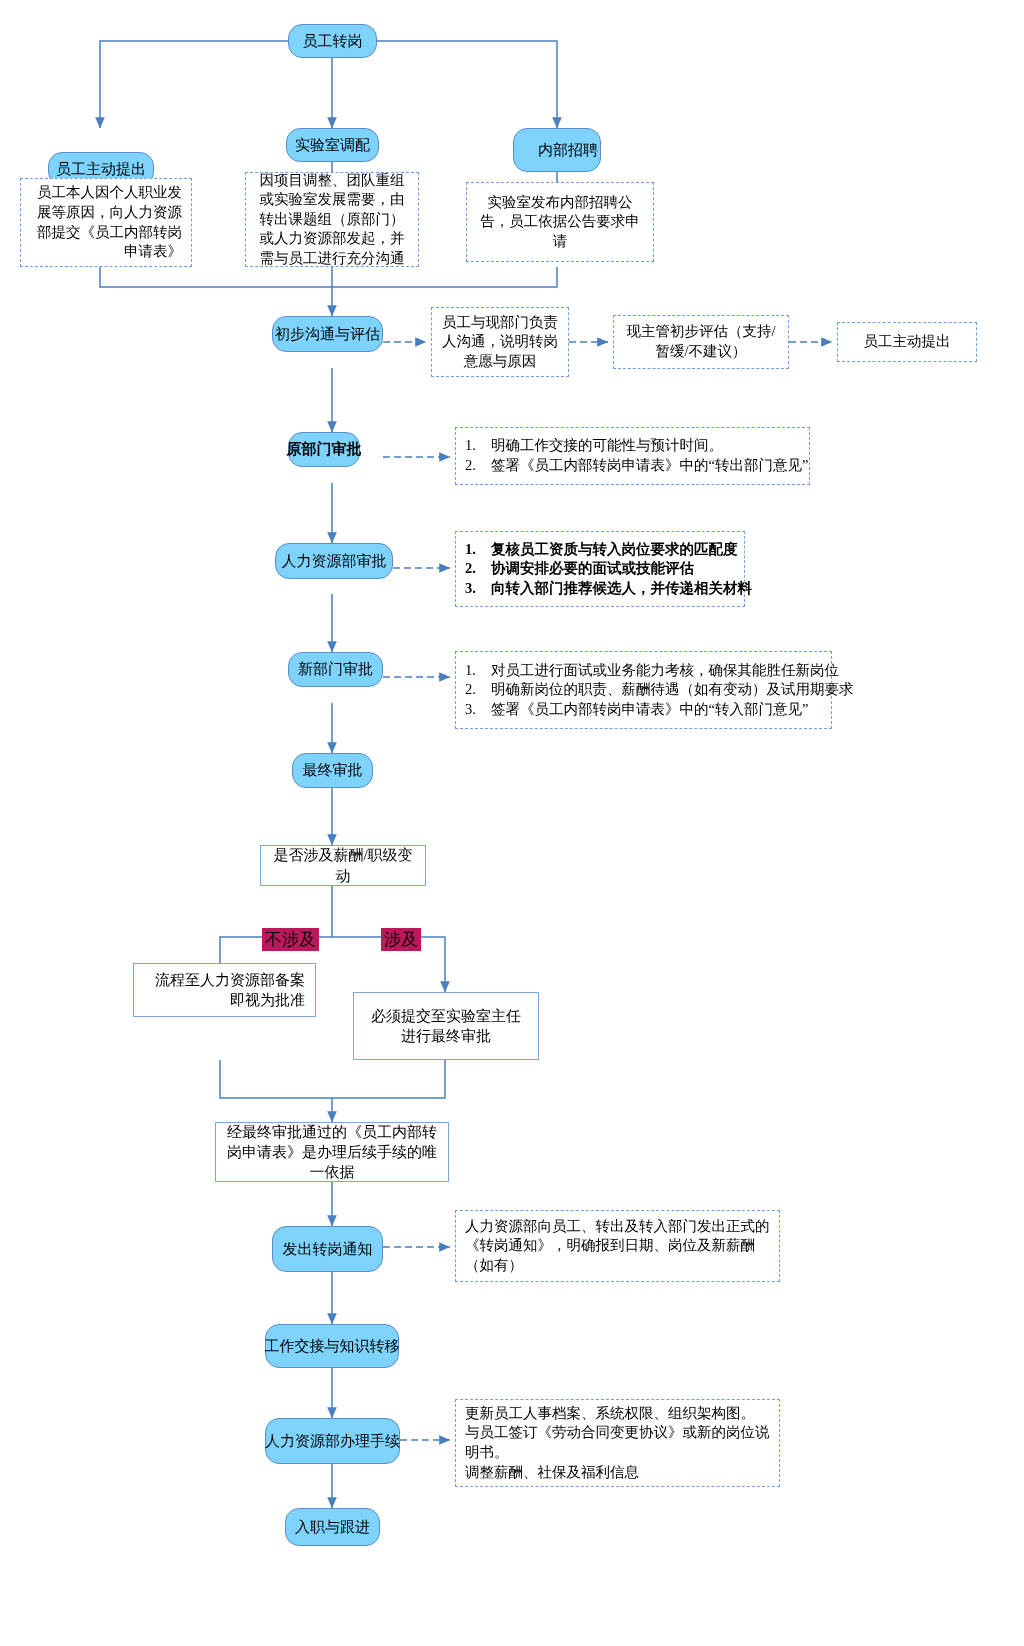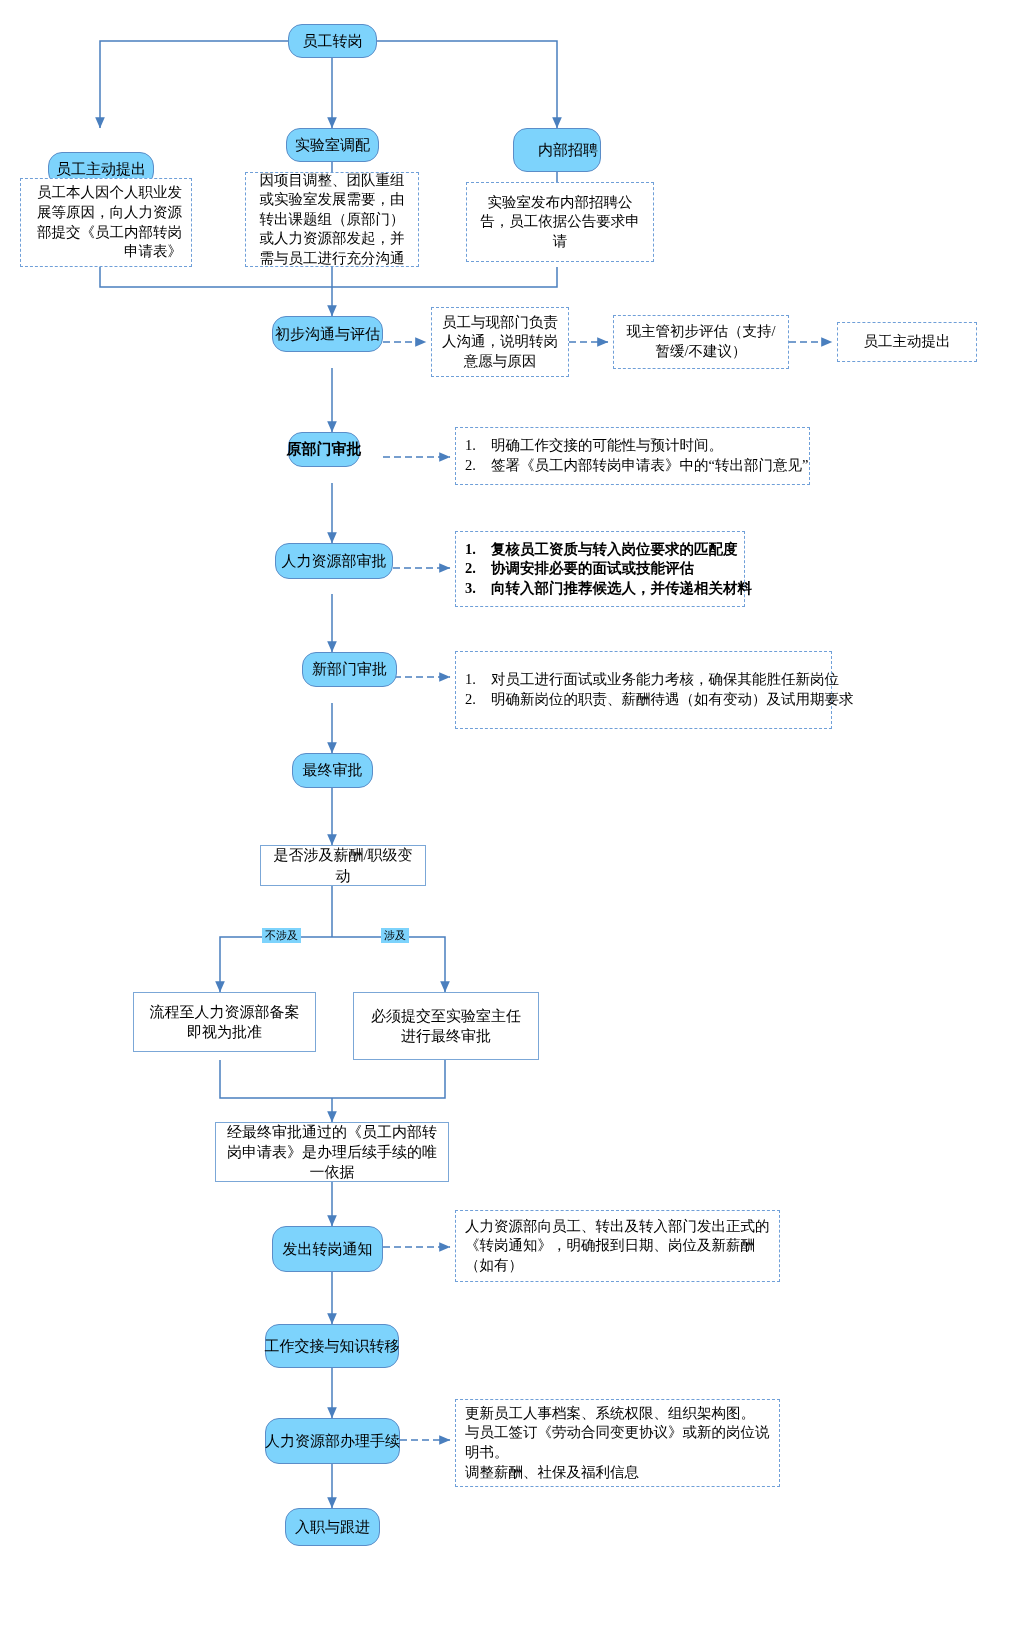--- a/index.html
+++ b/index.html
@@ -81,23 +81,23 @@
   .plainlines {
     display: block;
     text-align: left;
     width: 100%;
   }
   .plainlines .ln {
     display: block;
   }
   .edge-label {
     position: absolute;
-    font-size: 11px;
+    font-size: 17px;
     color: #000000;
-    background: #7dd3fc;
+    background: #be185d;
     padding: 0 3px;
     white-space: nowrap;
   }
 </style>
 </head>
 <body>
 
 <div id="canvas">
 
   <svg class="edges" viewBox="0 0 1024 1646">
@@ -226,42 +226,43 @@
     <span>人力资源部审批</span>
   </div>
   <div class="node dashed left" style="left:455px; top:531px; width:290px; height:76px;font-weight:bold;">
     <span class="numlist">
       <span class="li"><span class="num">1.</span><span>复核员工资质与转入岗位要求的匹配度</span></span>
       <span class="li"><span class="num">2.</span><span>协调安排必要的面试或技能评估</span></span>
       <span class="li"><span class="num">3.</span><span>向转入部门推荐候选人，并传递相关材料</span></span>
     </span>
   </div>
 
-  <div class="node pill" style="left:288px; top:652px; width:95px; height:35px;margin-left:14px;">
+  <div class="node pill" style="left:288px; top:652px; width:95px; height:35px;">
     <span>新部门审批</span>
   </div>
   <div class="node dashed left" style="left:455px; top:638px; width:377px; height:78px;margin-top:13px;">
     <span class="numlist">
       <span class="li"><span class="num">1.</span><span>对员工进行面试或业务能力考核，确保其能胜任新岗位</span></span>
       <span class="li"><span class="num">2.</span><span>明确新岗位的职责、薪酬待遇（如有变动）及试用期要求</span></span>
+      <span class="li"><span class="num">3.</span><span>签署《员工内部转岗申请表》中的“转入部门意见”</span></span>
     </span>
   </div>
 
   <div class="node pill" style="left:292px; top:753px; width:81px; height:35px;">
     <span>最终审批</span>
   </div>
 
   <div class="node rect" style="left:260px; top:845px; width:166px; height:41px;">
     <span>是否涉及薪酬/职级变动</span>
   </div>
 
   <div class="edge-label" style="left:262px; top:928px;">不涉及</div>
   <div class="edge-label" style="left:381px; top:928px;">涉及</div>
 
-  <div class="node rect" style="left:133px; top:992px; width:183px; height:60px;">
+  <div class="node rect" style="left:133px; top:963px; width:183px; height:54px;text-align:right;">
     <span>流程至人力资源部备案即视为批准</span>
   </div>
   <div class="node rect" style="left:353px; top:992px; width:186px; height:68px;">
     <span>必须提交至实验室主任进行最终审批</span>
   </div>
 
   <div class="node rect" style="left:215px; top:1122px; width:234px; height:60px;">
     <span>经最终审批通过的《员工内部转岗申请表》是办理后续手续的唯一依据</span>
   </div>
 

